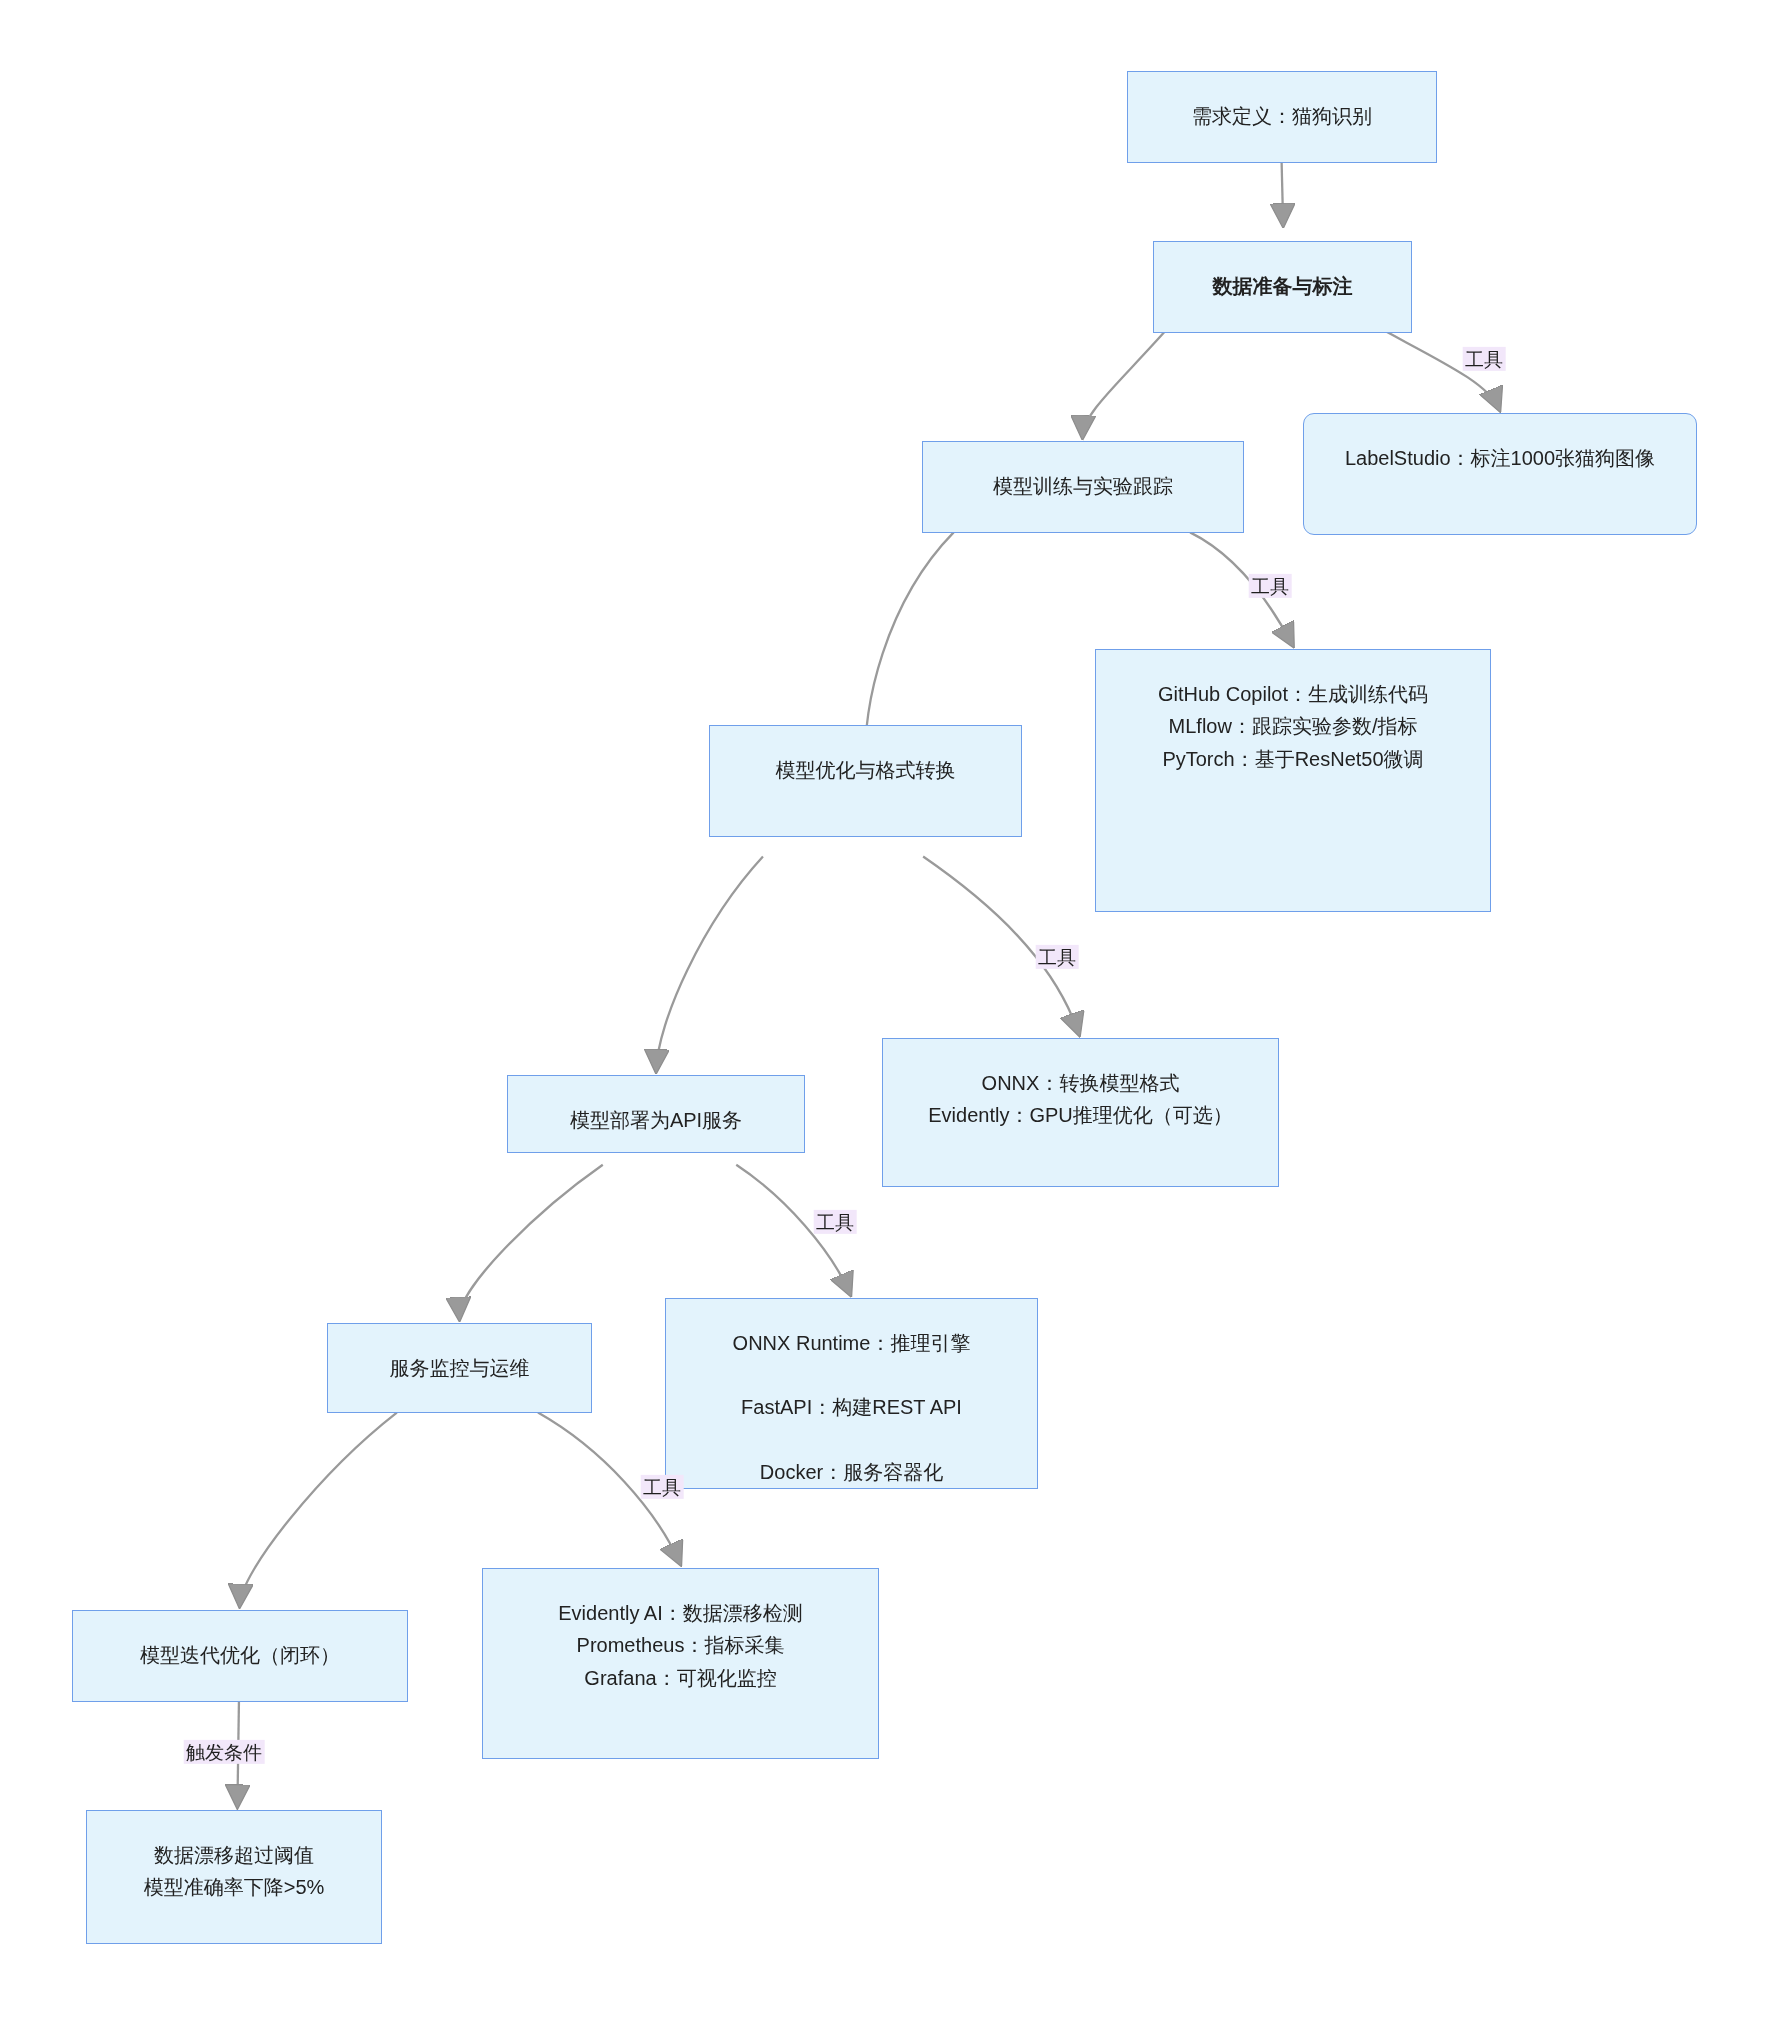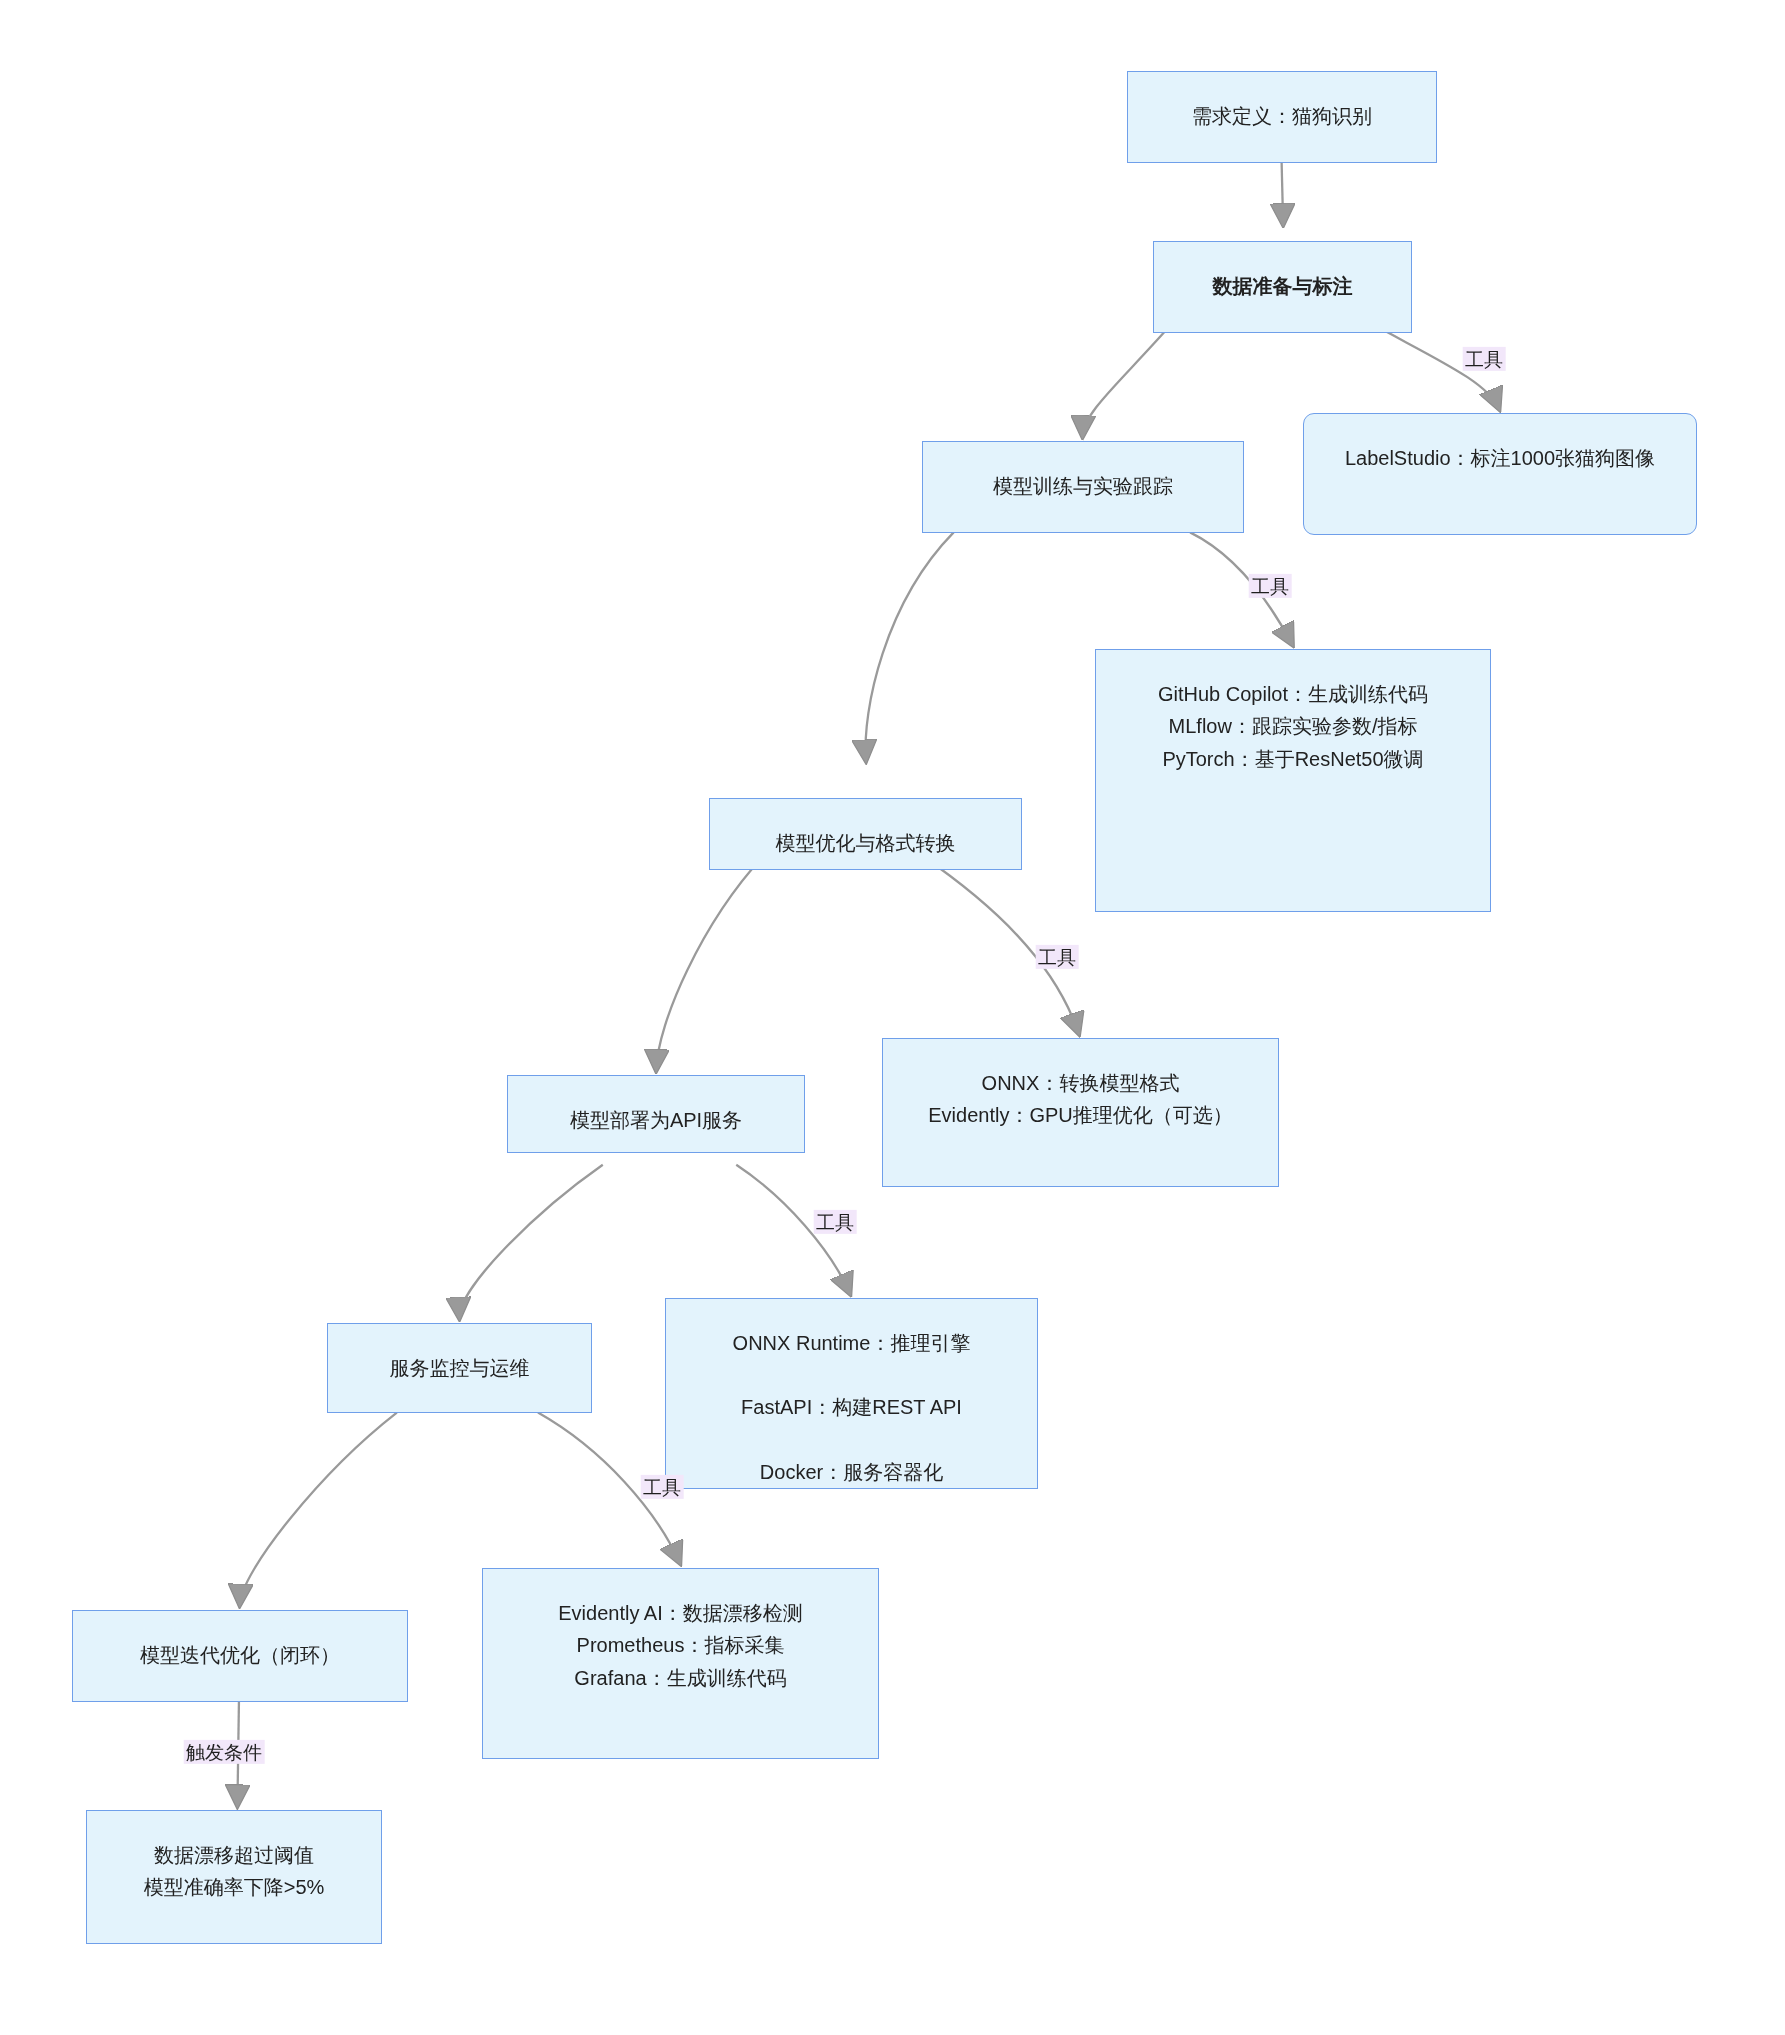--- a/index.html
+++ b/index.html
@@ -109,21 +109,21 @@
   <div class="node" style="left:922px; top:441px; width:322px; height:92px;">
     <span class="nline">模型训练与实验跟踪</span>
   </div>
 
   <div class="node" style="left:1095px; top:649px; width:396px; height:263px;">
     <span class="nline">GitHub Copilot：生成训练代码</span>
     <span class="nline">MLflow：跟踪实验参数/指标</span>
     <span class="nline">PyTorch：基于ResNet50微调</span>
   </div>
 
-  <div class="node" style="left:709px; top:798px; width:313px; height:72px;">
+  <div class="node" style="left:709px; top:725px; width:313px; height:112px;">
     <span class="nline">模型优化与格式转换</span>
   </div>
 
   <div class="node" style="left:882px; top:1038px; width:397px; height:149px;">
     <span class="nline">ONNX：转换模型格式</span>
     <span class="nline">Evidently：GPU推理优化（可选）</span>
   </div>
 
   <div class="node" style="left:507px; top:1075px; width:298px; height:78px;">
     <span class="nline">模型部署为API服务</span>
@@ -135,21 +135,21 @@
     <span class="nline">Docker：服务容器化</span>
   </div>
 
   <div class="node" style="left:327px; top:1323px; width:265px; height:90px;">
     <span class="nline">服务监控与运维</span>
   </div>
 
   <div class="node" style="left:482px; top:1568px; width:397px; height:191px;">
     <span class="nline">Evidently AI：数据漂移检测</span>
     <span class="nline">Prometheus：指标采集</span>
-    <span class="nline">Grafana：生成训练代码</span>
+    <span class="nline">Grafana：可视化监控</span>
   </div>
 
   <div class="node" style="left:72px; top:1610px; width:336px; height:92px;">
     <span class="nline">模型迭代优化（闭环）</span>
   </div>
 
   <div class="node" style="left:86px; top:1810px; width:296px; height:134px;">
     <span class="nline">数据漂移超过阈值</span>
     <span class="nline">模型准确率下降&gt;5%</span>
   </div>

